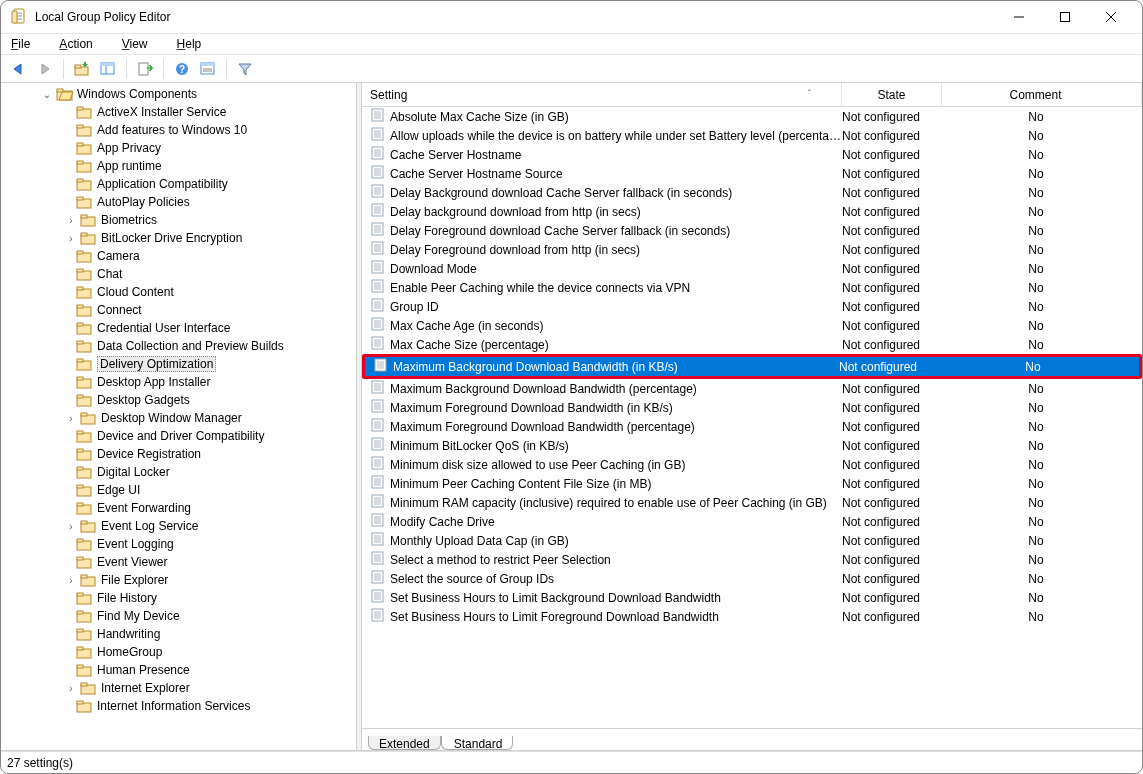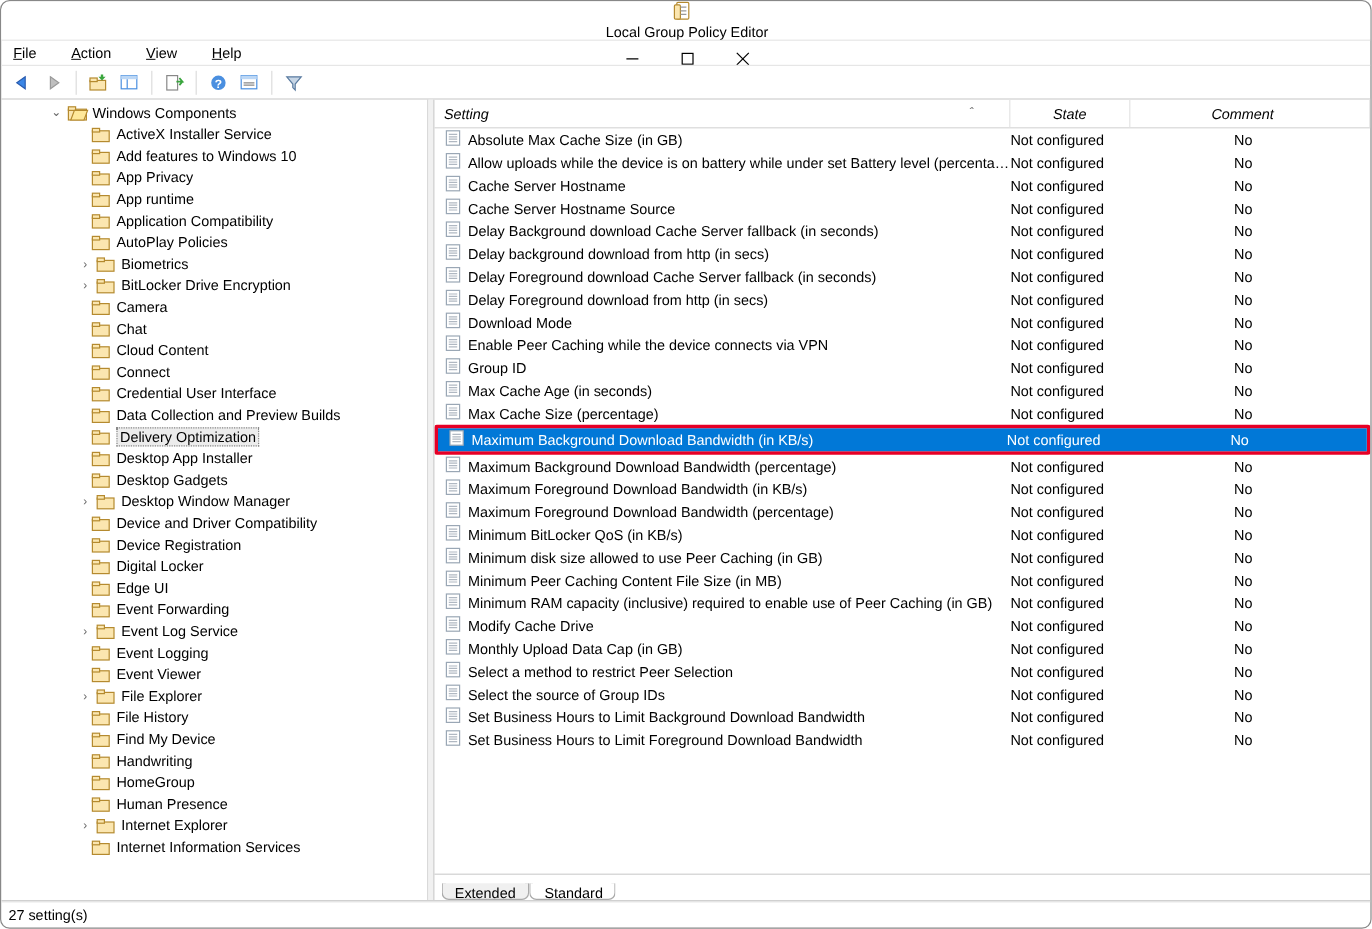--- a/index.html
+++ b/index.html
@@ -20,21 +20,20 @@
 
   
   .titlebar {
     height: 32px;
     display: flex;
     align-items: center;
     padding: 0 8px 0 10px;
     background: #fff;
     border-top-left-radius: 8px;
     border-top-right-radius: 8px;
-    flex-direction: column;
   }
   .titlebar .app-icon { margin-right: 8px; }
   .titlebar .title { flex: 1; font-size: 12px; }
   .win-controls { display: flex; gap: 0; }
   .win-btn {
     width: 46px; height: 30px;
     display: flex; align-items: center; justify-content: center;
     font-size: 12px;
   }
   .win-btn svg { display:block; }
@@ -98,21 +97,21 @@
 
   
   .list-header {
     display:flex; border-bottom:1px solid #d8d8d8;
     height: 24px; align-items:center;
     font-size:12px;
   }
   .col-setting { flex:1; padding-left:8px; display:flex; align-items:center; gap:6px; }
   .col-state { width: 100px; }
   .col-comment { width: 200px; text-align:center; padding-right: 12px; }
-  .list-header .hcol { border-right:1px solid #e4e4e4; height:100%; display:flex; align-items:center;font-style:italic; }
+  .list-header .hcol { border-right:1px solid #e4e4e4; height:100%; display:flex; align-items:center; }
   .list-header .sort { font-size:10px; color:#666; margin-left:auto; margin-right:30px; }
 
   
   .list-body { flex:1; overflow:auto; }
   .list-row {
     display:flex; align-items:center; height:19px;
     padding-left:8px; white-space:nowrap;
   }
   .list-row .ricon { width:16px; margin-right:4px; }
   .list-row .rlabel { flex:1; overflow:hidden; text-overflow:ellipsis; }

